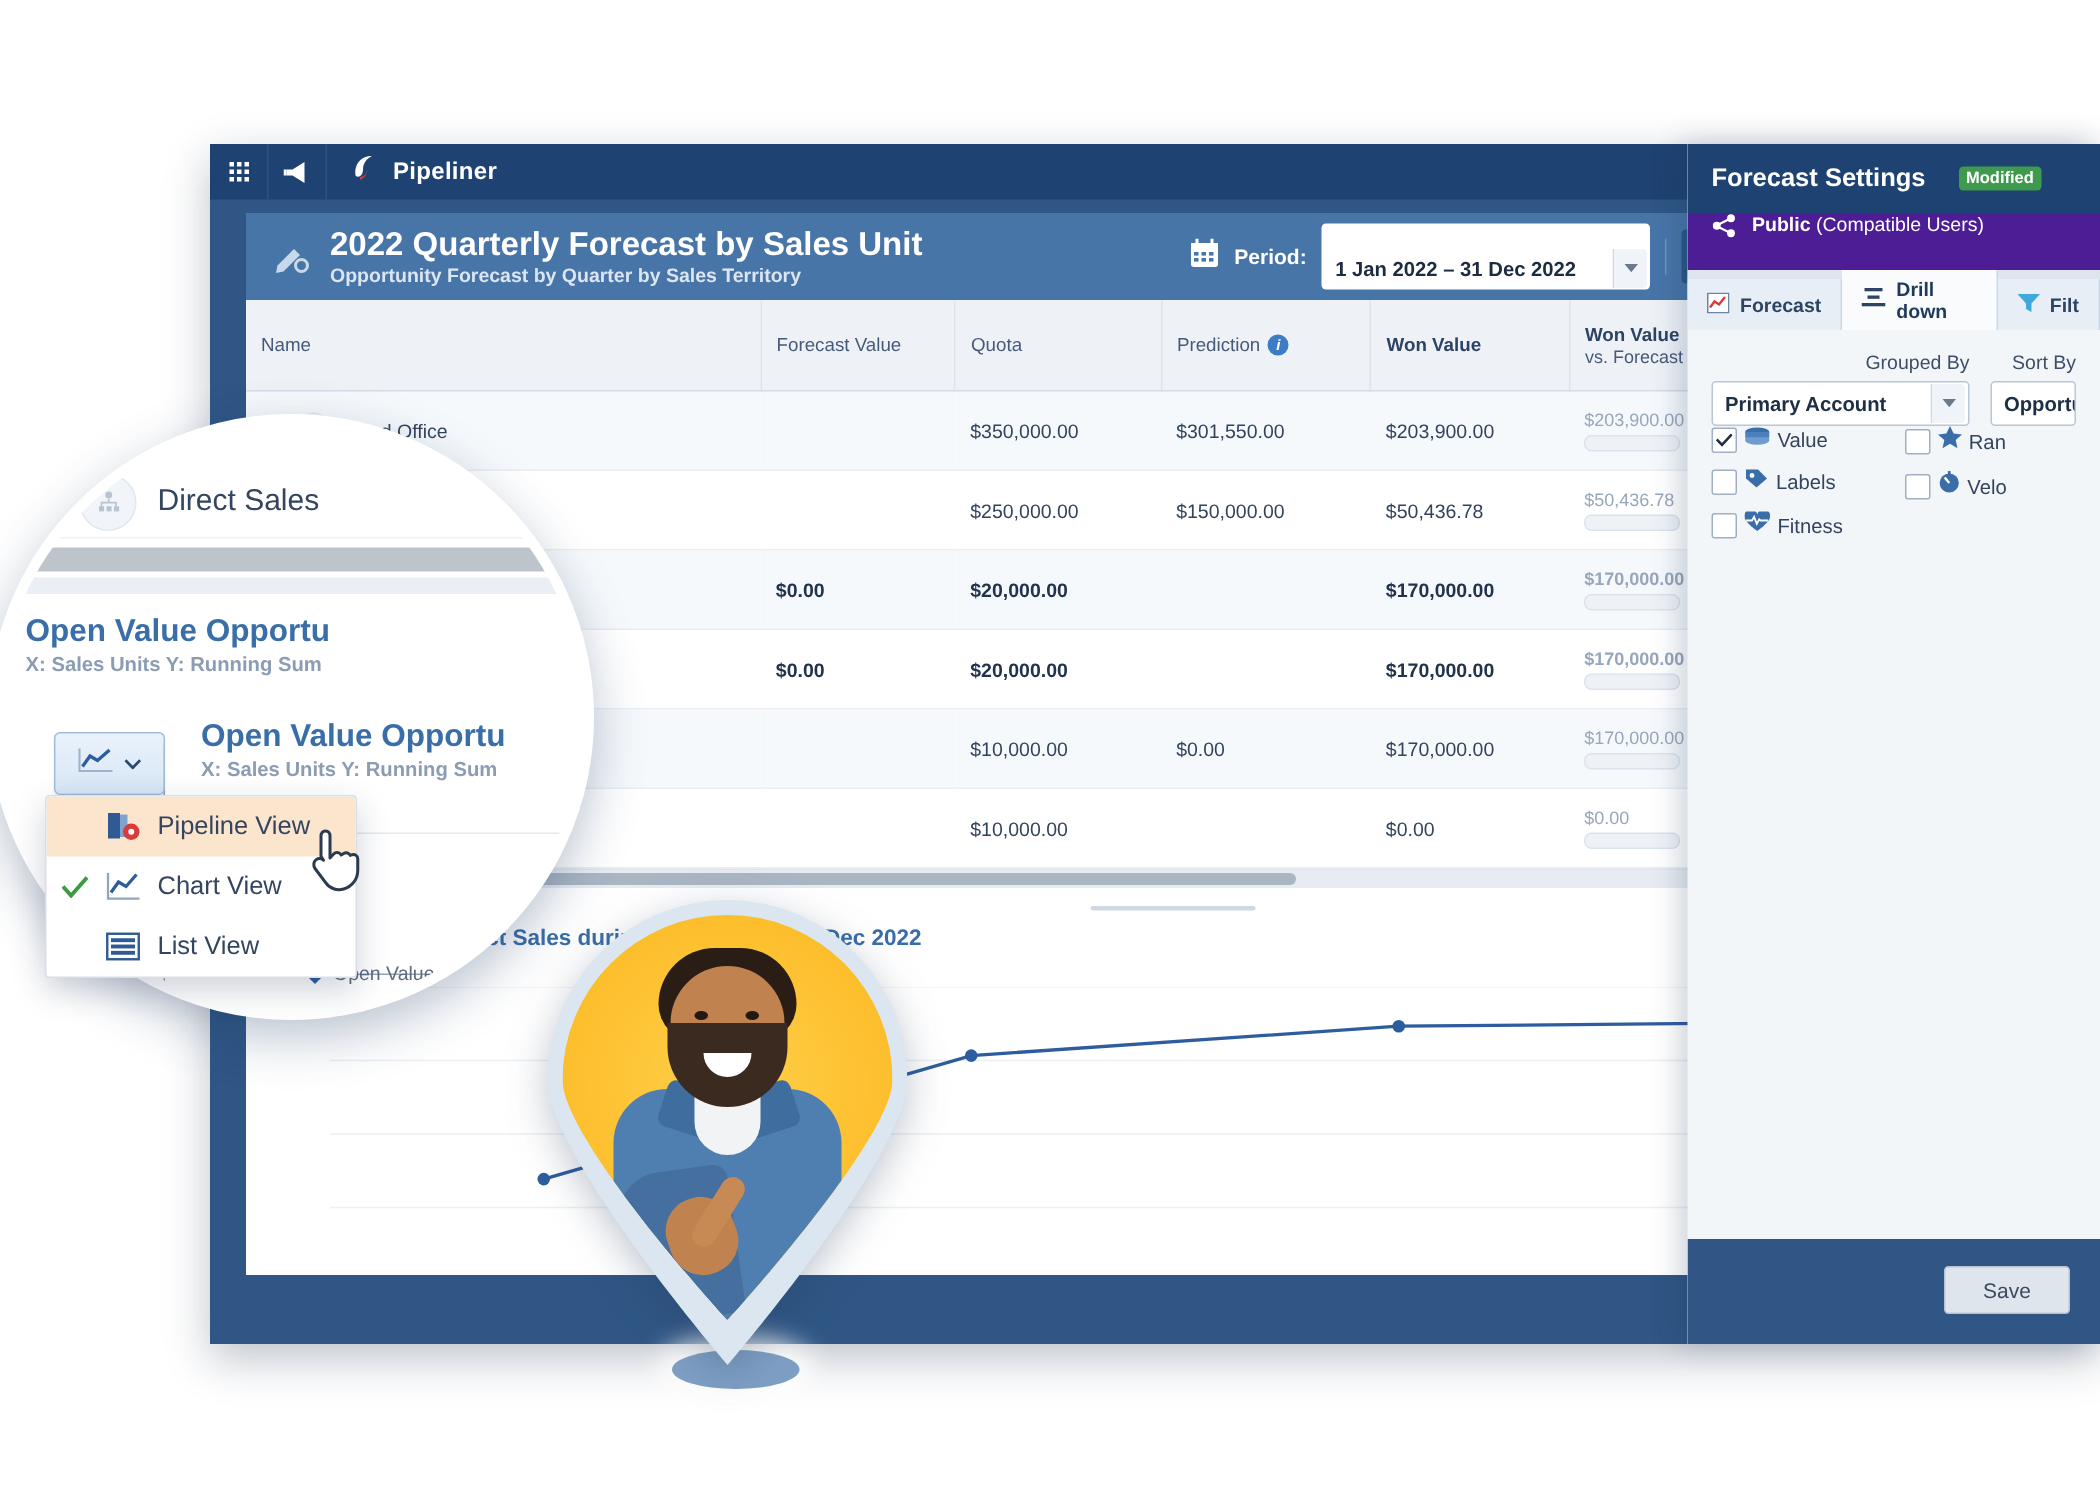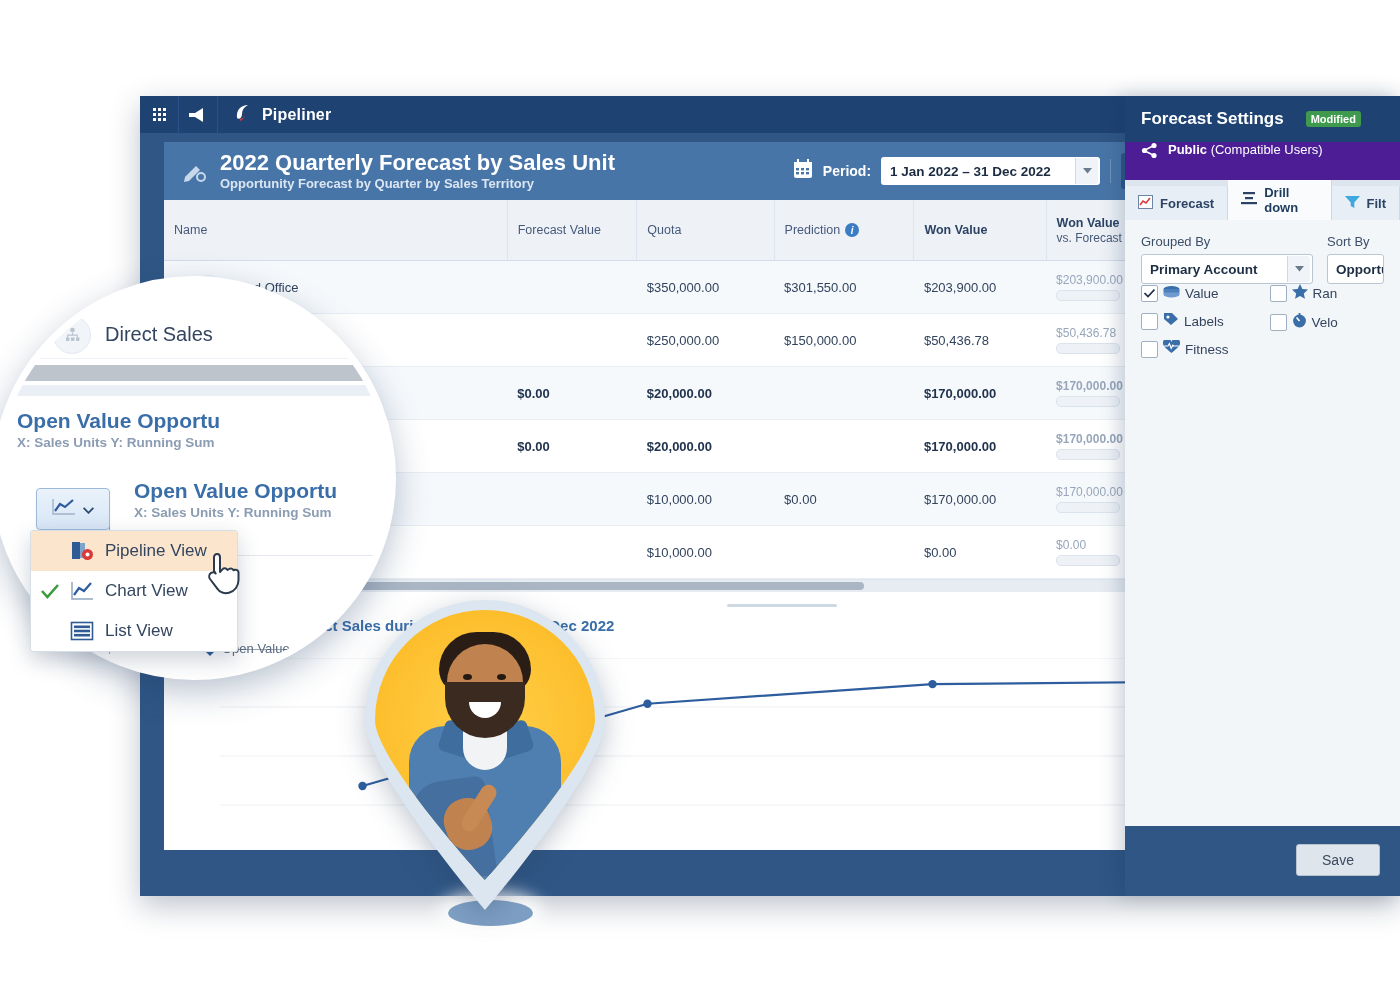--- a/index.html
+++ b/index.html
@@ -36,21 +36,21 @@
     position:absolute;left:24px;top:46px;width:1236px;height:58px;
     background:#4875a8;display:flex;align-items:center;
   }
   #title-texts{margin-left:56px;}
   #page-title{color:#fff;font-size:22px;font-weight:bold;line-height:25px;}
   #page-subtitle{color:#dbe6f2;font-size:13px;line-height:17px;font-weight:bold;}
   #band-right{position:absolute;right:8px;top:0;height:58px;display:flex;align-items:center;gap:10px;}
   .period-label{color:#ffffff;font-size:14px;font-weight:bold;}
   #period-select{
     width:208px;height:28px;background:#fff;border-radius:3px;display:flex;align-items:center;
-    justify-content:space-between;padding:0 2px 0 9px;
+    justify-content:space-between;padding:16px 2px 0 9px;
   }
   #period-value{font-size:13.5px;color:#1b2b41;font-weight:bold;}
   .caret-box{width:22px;height:26px;background:#f0f3f7;border-left:1px solid #cfd8e3;border-radius:0 3px 3px 0;
              display:flex;align-items:center;justify-content:center;}
   .vdiv{width:1px;height:24px;background:#6f94bd;}
   .dk-btn{height:36px;background:#2d5party;background:#2d5687;border-radius:3px;display:flex;align-items:center;gap:8px;padding:0 16px;color:#fff;font-size:14px;font-weight:bold;cursor:pointer;}
   .badge-green{background:#3f9a4e;color:#fff;font-size:11px;font-weight:bold;border-radius:3px;padding:2px 5px;}
   
   #content{
     position:absolute;left:24px;top:104px;width:1236px;height:650px;background:#ffffff;overflow:hidden;
@@ -99,21 +99,21 @@
   #sp-share b{font-weight:bold;}
   #sp-tabs{height:40px;background:#dde6ef;display:flex;align-items:flex-end;}
   .sp-tab{height:34px;display:flex;align-items:center;gap:7px;padding:0 13px;font-size:13px;font-weight:bold;
           color:#2c4364;background:#e7eef5;border-right:1px solid #cdd9e5;cursor:pointer;}
   .sp-tab.active{background:#f9fbfd;height:40px;color:#1e3a5c;}
   #sp-subtabs{height:40px;background:#f3f6f9;display:flex;align-items:center;padding:0 14px;gap:22px;border-bottom:1px solid #e2e9f0;}
   .sp-subtab{font-size:13.5px;color:#7a8ca4;padding-bottom:7px;cursor:pointer;position:relative;top:4px;}
   .sp-subtab.active{color:#2a5b96;font-weight:bold;}
   .sp-subtab.active:after{content:"";position:absolute;left:-6px;right:-6px;bottom:-1px;height:3px;background:#2a5b96;}
   #sp-body{padding:14px 16px;}
-  .f-label{font-size:13px;color:#3d4f68;margin-bottom:5px;}
+  .f-label{font-size:13px;color:#3d4f68;margin-bottom:5px;text-align:right;}
   .f-row{display:flex;gap:14px;}
   .f-col{flex:1;min-width:0;}
   .sel{height:28px;background:#fff;border:1px solid #b9c6d4;border-radius:3px;display:flex;align-items:center;
        justify-content:space-between;padding:0 2px 0 8px;overflow:hidden;}
   .sel span{font-size:13.5px;color:#1d2e45;font-weight:bold;white-space:nowrap;}
   .sel .caret-box{height:26px;}
   #cust-title{font-size:13.5px;font-weight:bold;color:#2c4364;margin:18px 0 12px 0;}
   .chk-grid{display:flex;gap:14px;}
   .chk-col{flex:1;}
   .chk{display:flex;align-items:center;gap:5px;margin-bottom:10px;}

